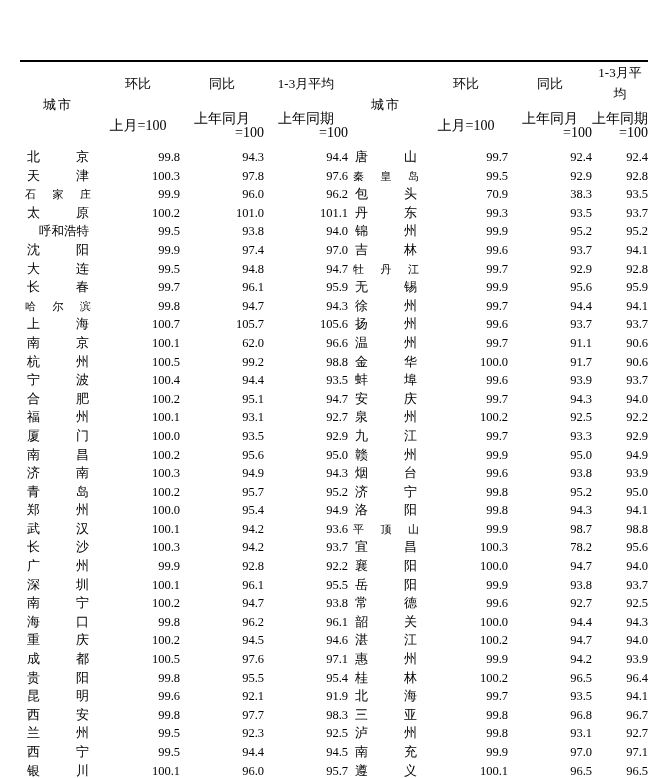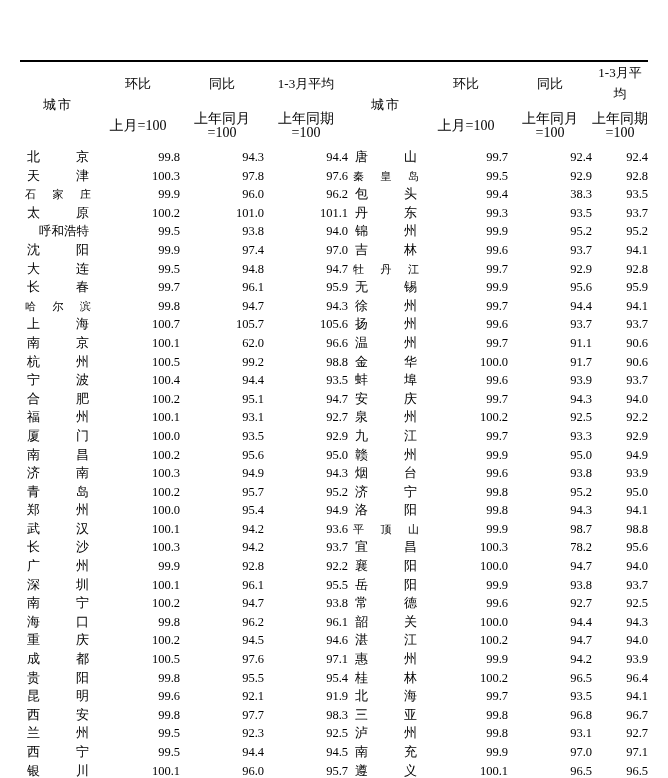--- a/index.html
+++ b/index.html
@@ -73,21 +73,21 @@
     border-bottom: 1px solid #000;
   }
   .hdr-sub {
     text-align: center;
     font-size: 14px;
     height: 44px;
     line-height: 14px;
     padding: 3px 2px 2px 2px;
   }
   .hdr-sub .l1 { display:block; }
-  .hdr-sub .l2 { display:block; }
+  .hdr-sub .l2 { display:block;text-align:right; }
 
   
   tr.drow td { height: 18.6px; }
   .city {
     font-size: 13px;
     text-align: center;
     white-space: nowrap;
     line-height: 18.6px;
   }
   
@@ -199,21 +199,21 @@
             <td class="num vl-right">99.5</td>
             <td class="num vl-right">92.9</td>
             <td class="num">92.8</td>
           </tr>
           <tr class="drow">
             <td class="city vl-left vl-right"><span class="spread3">石家庄</span></td>
             <td class="num vl-right">99.9</td>
             <td class="num vl-right">96.0</td>
             <td class="num vl-right">96.2</td>
             <td class="city vl-right"><span class="spread">包头</span></td>
-            <td class="num vl-right">99.4</td>
+            <td class="num vl-right">70.9</td>
             <td class="num vl-right">38.3</td>
             <td class="num">93.5</td>
           </tr>
           <tr class="drow">
             <td class="city vl-left vl-right"><span class="spread">太原</span></td>
             <td class="num vl-right">100.2</td>
             <td class="num vl-right">101.0</td>
             <td class="num vl-right">101.1</td>
             <td class="city vl-right"><span class="spread">丹东</span></td>
             <td class="num vl-right">99.3</td>

